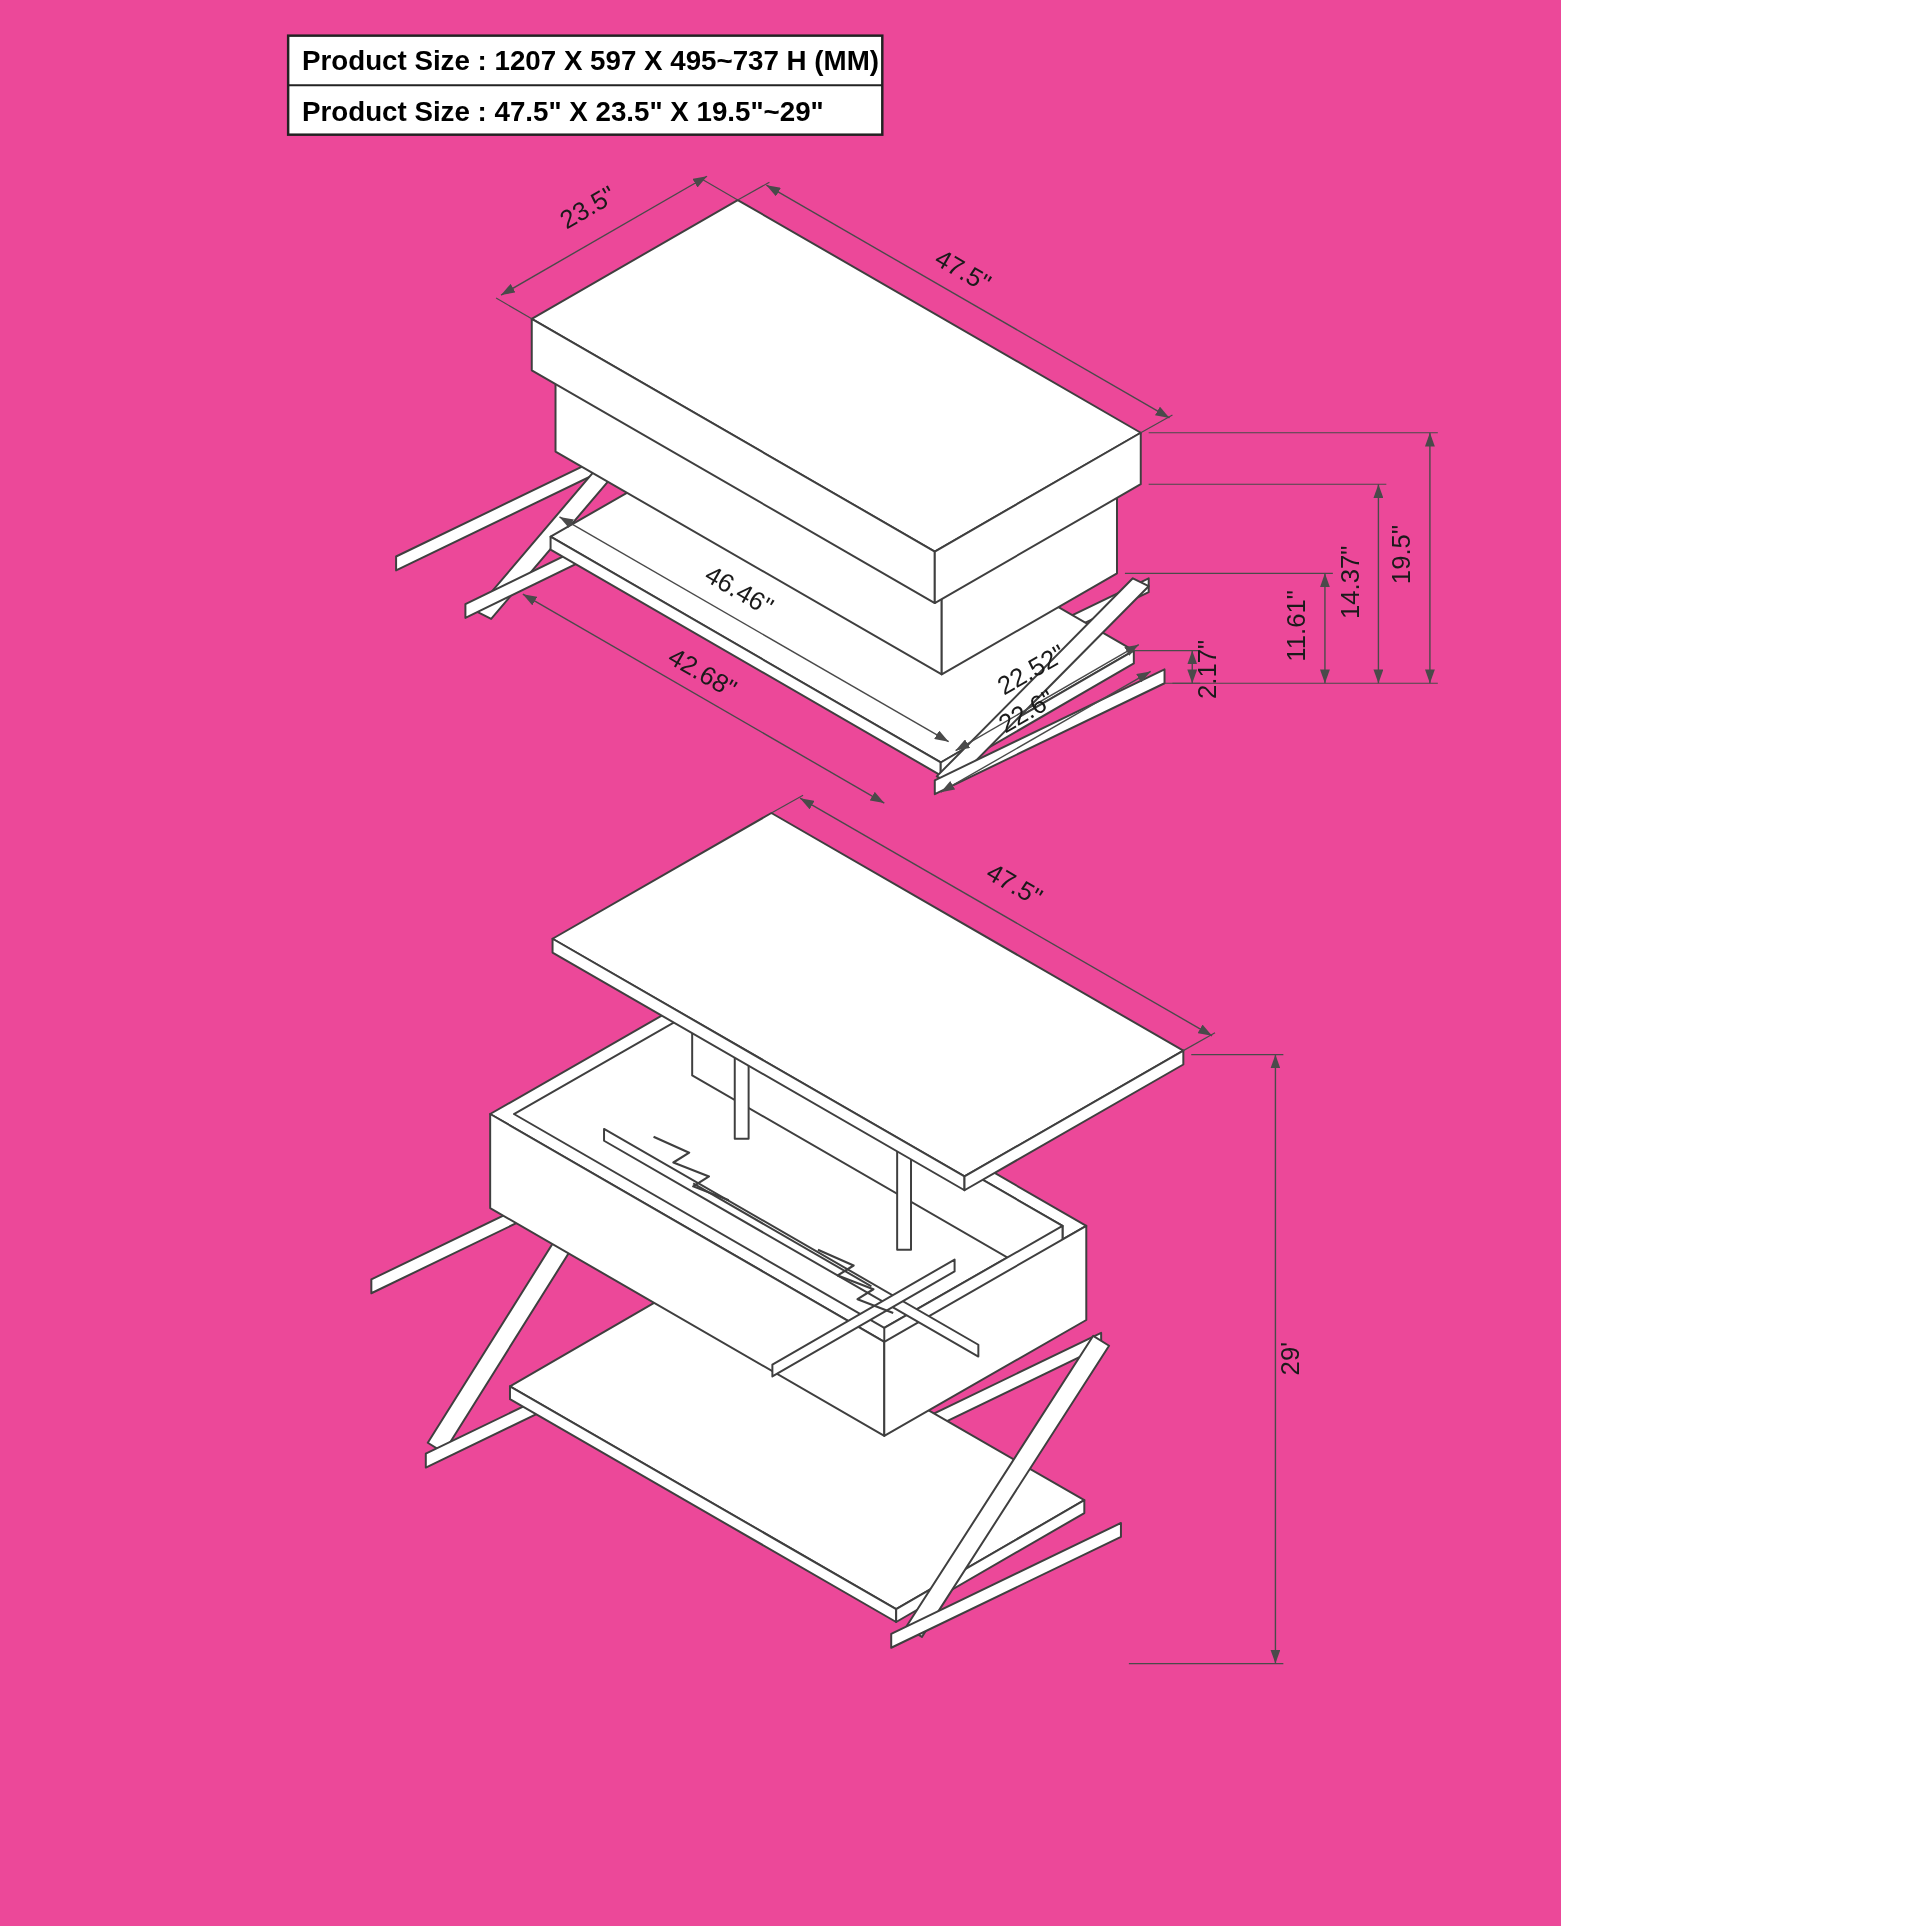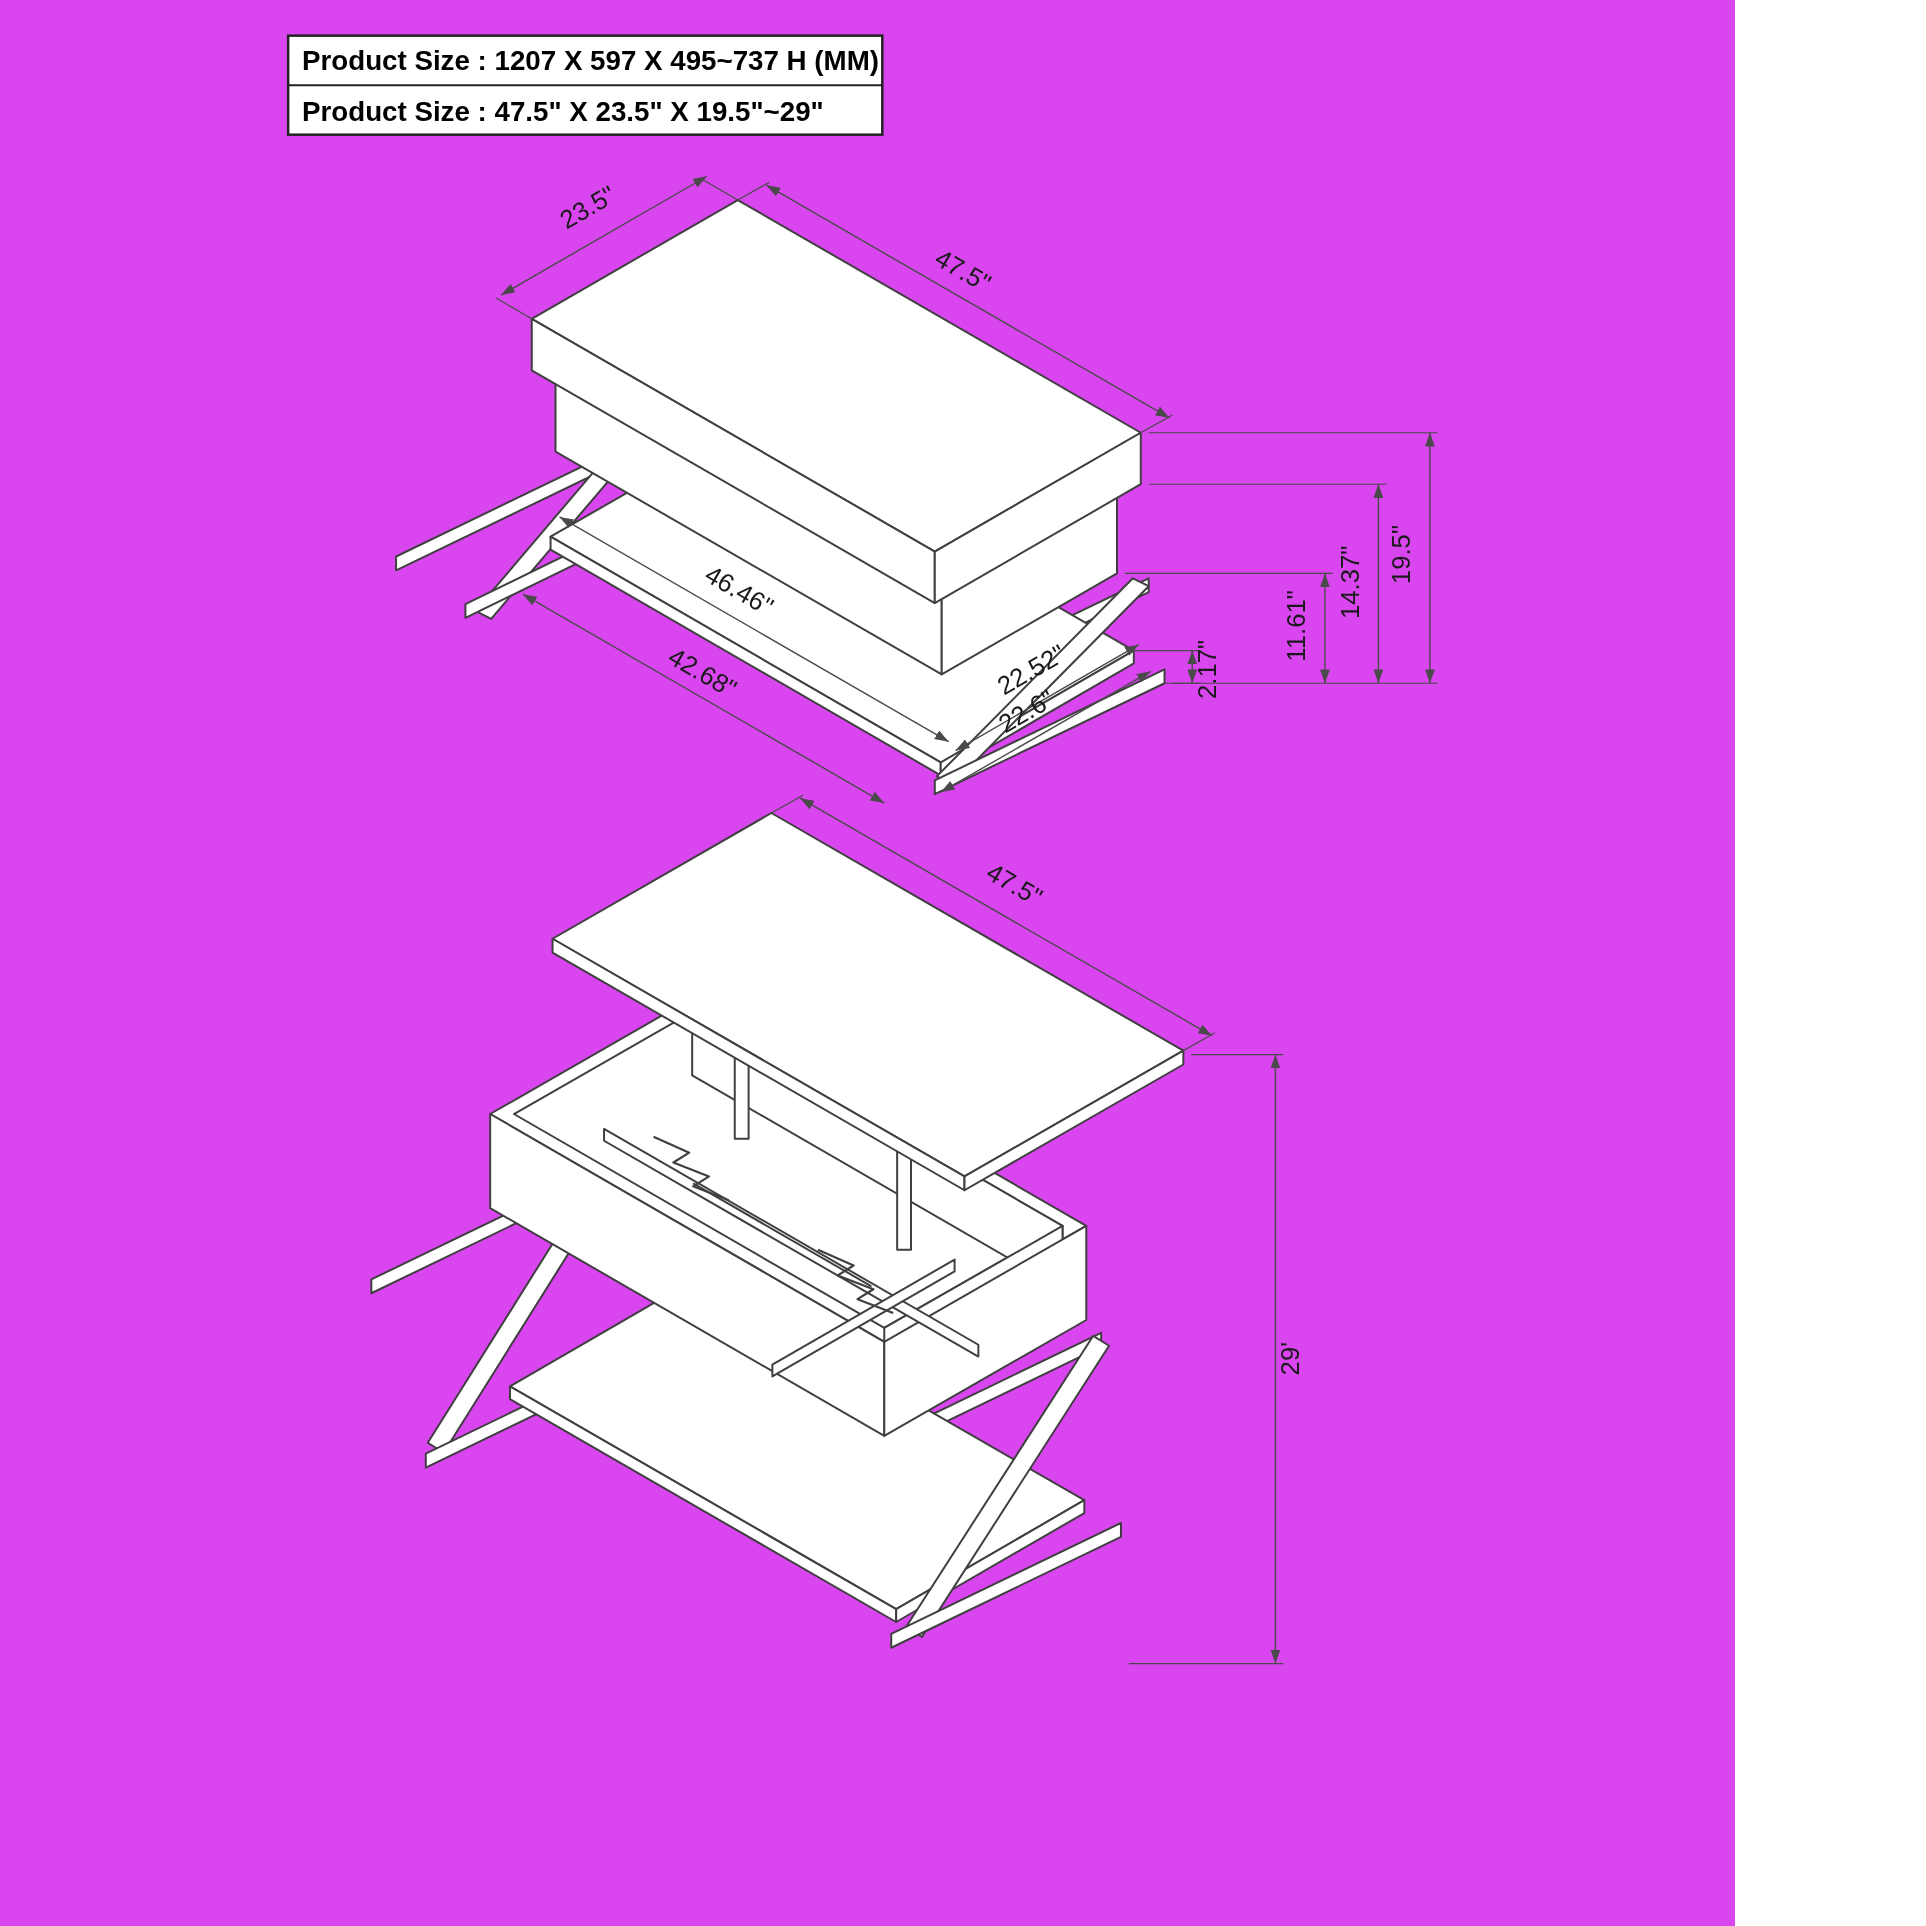--- a/index.html
+++ b/index.html
@@ -1,16 +1,16 @@
 <!DOCTYPE html>
 <html><head>
 <meta charset="utf-8">
 <style>
   html,body{margin:0;padding:0;background:#fff;}
-  #page{position:relative;width:1735px;height:1927px;background:#d946ef;overflow:hidden;
+  #page{position:relative;width:1561px;height:1927px;background:#ec4899;overflow:hidden;
         font-family:"Liberation Sans", sans-serif;}
   svg{position:absolute;left:0;top:0;}
   .obj{fill:#ffffff;stroke:#3f3f3f;stroke-width:2;stroke-linejoin:round;}
   .objline{fill:none;stroke:#3f3f3f;stroke-width:2;stroke-linejoin:round;}
   .mech{fill:none;stroke:#3f3f3f;stroke-width:2.2;stroke-linejoin:round;}
   .ext{fill:none;stroke:#4a4a4a;stroke-width:1.2;}
   .dim{fill:none;stroke:#4a4a4a;stroke-width:1.4;marker-start:url(#arrS);marker-end:url(#arrE);}
   .dimtext{font-family:"Liberation Sans", sans-serif;font-size:26px;fill:#1a1a1a;text-anchor:middle;}
   .titletext{font-family:"Liberation Sans", sans-serif;font-size:28px;font-weight:bold;fill:#000;text-anchor:start;}
 </style>

